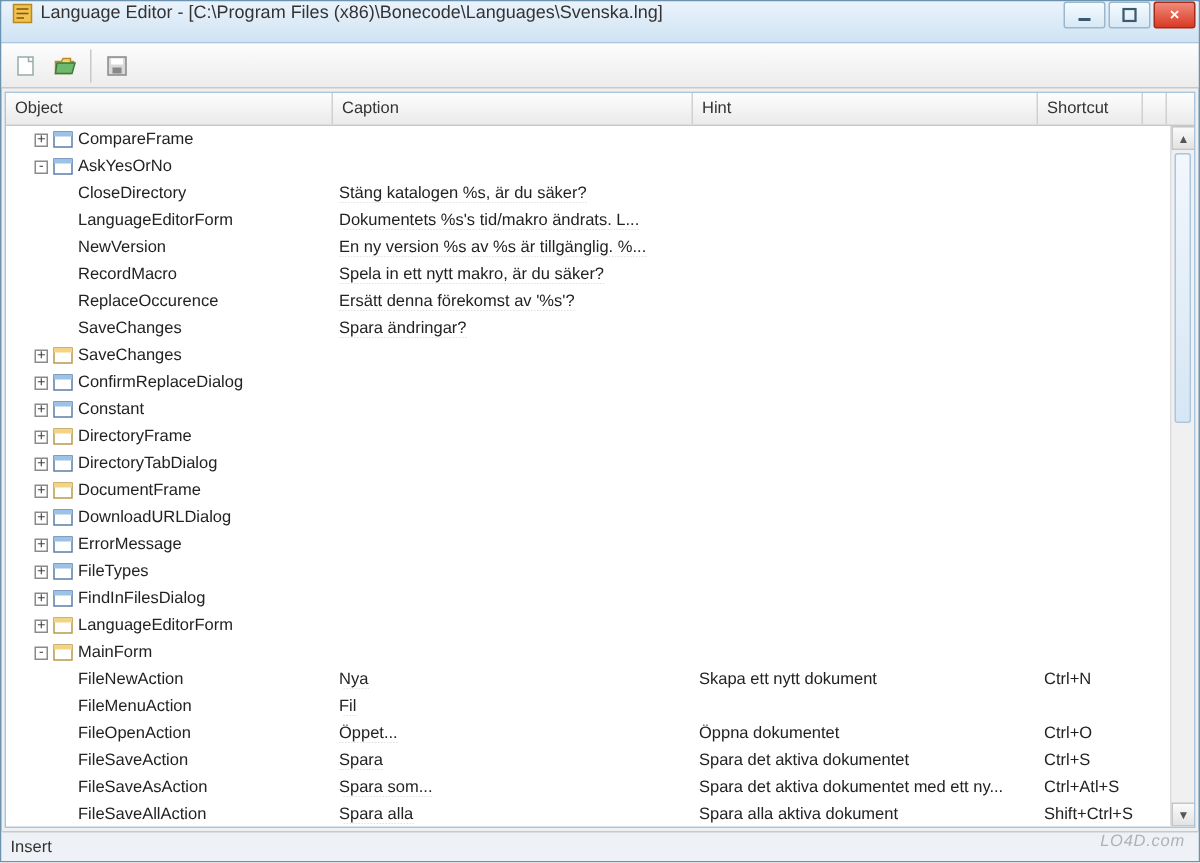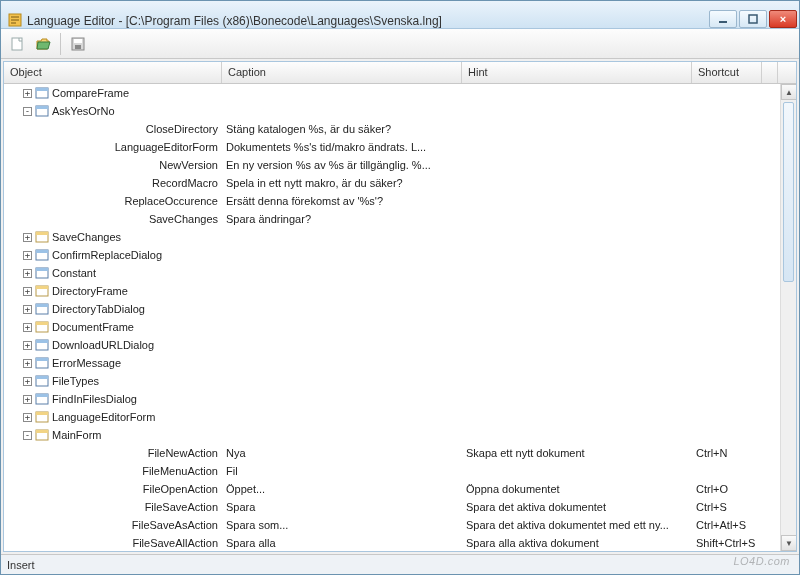--- a/index.html
+++ b/index.html
@@ -1,18 +1,18 @@
 <!DOCTYPE html>
 <html><head>
 <meta charset="utf-8">
 <style>
   * { box-sizing: border-box; margin: 0; padding: 0; }
   html, body { width: 800px; height: 575px; font-family: Tahoma, Arial, sans-serif; font-size: 11px; background: #fff; overflow: hidden; }
   .window { width: 800px; height: 575px; border: 1px solid #6b93b0; background: #f0f0f0; display: flex; flex-direction: column; }
-  .titlebar { height: 28px; background: linear-gradient(to bottom, #eaf3fb, #cfe3f3); display: flex; align-items: flex-end; padding: 0 2px 0 6px; border-bottom: 1px solid #a9c6de; }
+  .titlebar { height: 28px; background: linear-gradient(to bottom, #eaf3fb, #cfe3f3); display: flex; align-items: flex-start; padding: 0 2px 0 6px; border-bottom: 1px solid #a9c6de; }
   .titlebar .appicon { width: 16px; height: 16px; margin-right: 4px; }
   .titlebar .title { flex: 1; color: #333; font-size: 12px; white-space: nowrap; overflow: hidden; }
   .winbtns { display: flex; gap: 2px; }
   .winbtn { width: 28px; height: 18px; border: 1px solid #9bb7ce; background: linear-gradient(#f5fbff,#d7e8f5); border-radius: 2px; display:flex; align-items:center; justify-content:center; font-family: Arial; font-size: 11px; color:#3a5a72; }
   .winbtn.close { background: linear-gradient(#f08a7a,#d93a26); border-color:#a52a1a; color:#fff; font-weight:bold; }
   .toolbar { height: 30px; background: linear-gradient(#fdfdfd,#ececec); border-bottom: 1px solid #c8c8c8; display:flex; align-items:center; padding: 0 4px; gap:2px; }
   .tbtn { width: 24px; height: 24px; border: 1px solid transparent; border-radius:3px; display:flex; align-items:center; justify-content:center; }
   .tsep { width:1px; height:22px; background:#c8c8c8; margin:0 3px; }
   .content { flex:1; display:flex; flex-direction:column; border:1px solid #a9c6de; margin:2px; background:#fff; min-height:0; }
   .headerrow { display:grid; grid-template-columns: 218px 240px 230px 70px 16px; height:22px; border-bottom:1px solid #c8c8c8; background:linear-gradient(#fdfdfd,#eaeaea); }
@@ -22,21 +22,21 @@
   .scrollbar { position:absolute; right:0; top:0; bottom:0; width:16px; background:#f0f0f0; border-left:1px solid #ddd; }
   .sbbtn { width:16px; height:16px; background:linear-gradient(#fafafa,#e3e3e3); border:1px solid #c5c5c5; display:flex; align-items:center;justify-content:center; font-size:8px; color:#555;}
   .sbtop{position:absolute;top:0;} .sbbot{position:absolute;bottom:0;}
   .thumb{position:absolute;left:2px;right:2px;top:18px;height:180px;background:linear-gradient(#f2f7fc,#d6e6f4);border:1px solid #a9c6de;border-radius:2px;}
   .row { display:grid; grid-template-columns: 218px 240px 230px 70px; height:18px; align-items:center; }
   .cell { padding: 0 4px; white-space:nowrap; overflow:hidden; text-overflow:ellipsis; color:#222; }
   .objcell { display:flex; align-items:center; gap:3px; }
   .exp { width:9px; height:9px; border:1px solid #8a8a8a; background:#fff; display:flex; align-items:center; justify-content:center; font-size:9px; line-height:7px; color:#444; font-family: monospace; flex-shrink:0; margin-left:3px; }
   .nodeicon { width:14px; height:14px; flex-shrink:0; }
   .ind1 { padding-left: 16px; }
-  .ind2 { padding-left: 28px; justify-content: flex-end; }
+  .ind2 { padding-left: 48px; }
   .captioncell span { border-bottom: 1px dotted #888; }
   .statusbar { height:20px; border-top:1px solid #c8c8c8; background:#eef2f6; display:flex; align-items:center; padding:0 6px; color:#333; }
   .watermark { position:fixed; right:10px; bottom:8px; font-family: Arial; font-size:11px; color:rgba(60,60,60,0.35); font-style:italic; letter-spacing:0.5px; pointer-events:none; }
   svg { display:block; }
 </style>
 </head>
 <body>
 
 <div class="window">
   <div class="titlebar">

